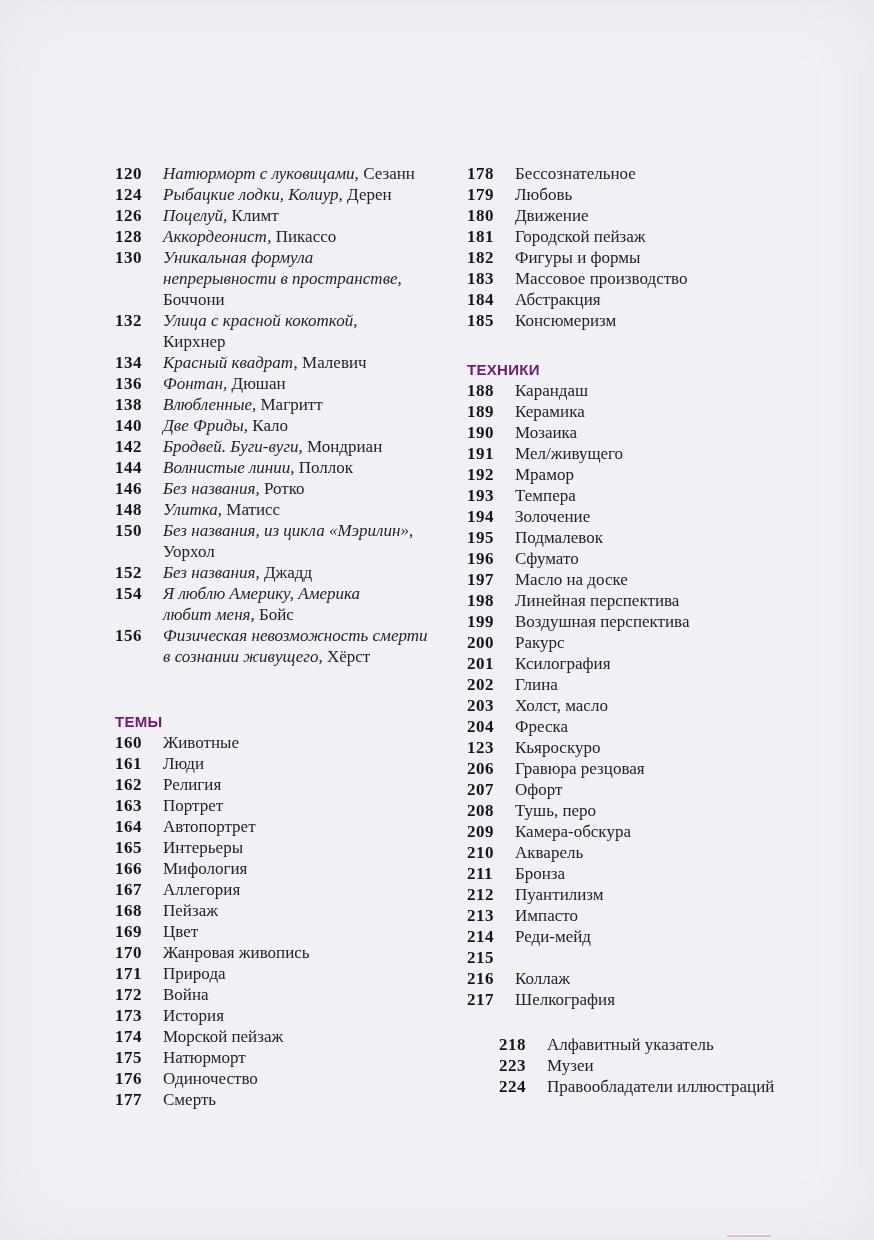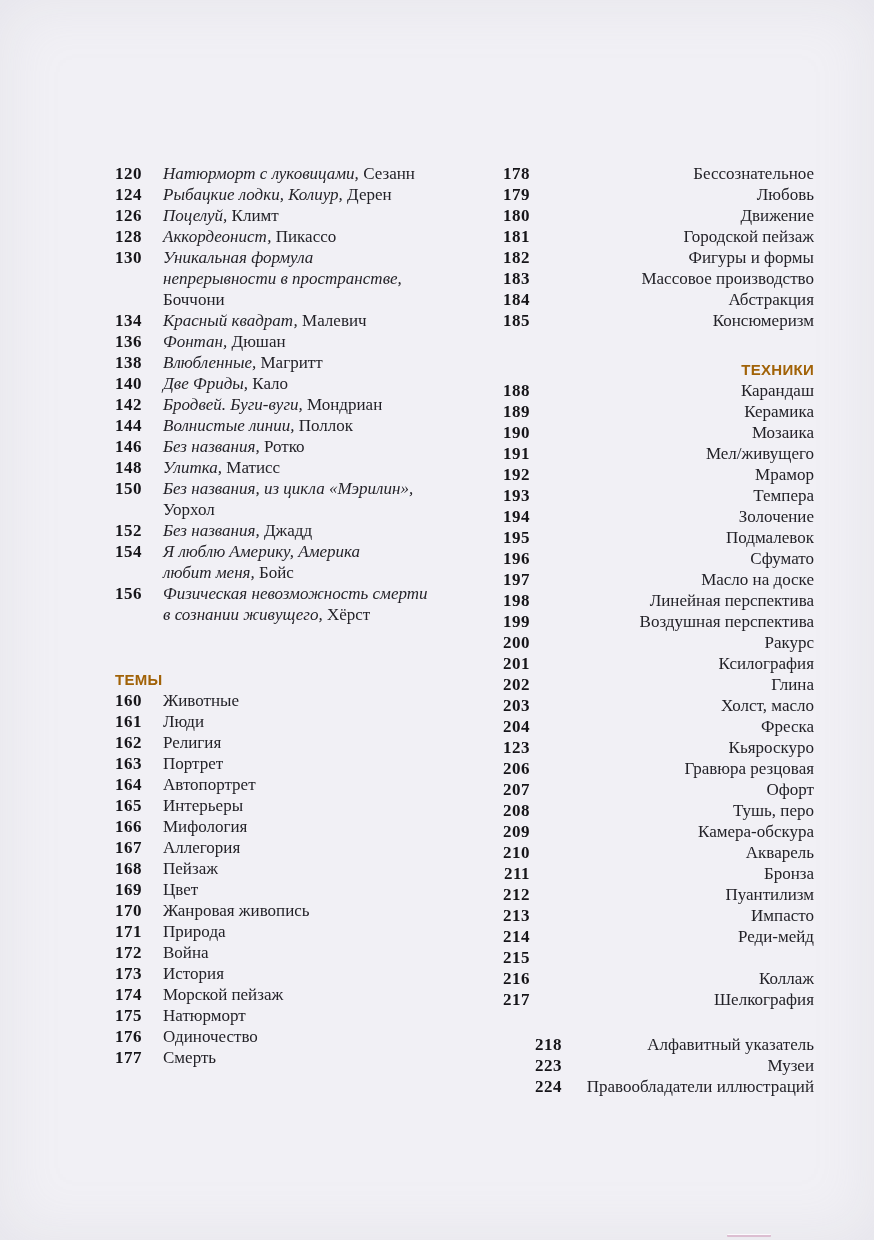--- a/index.html
+++ b/index.html
@@ -12,32 +12,32 @@
     box-shadow: inset 0 0 60px rgba(178,176,190,0.18);
     font-family: "Liberation Serif", "DejaVu Serif", serif;
     color: #232228;
   }
   .col {
     position: absolute;
     top: 163px;
     width: 332px;
   }
   .col-left  { left: 115px; }
-  .col-right { left: 482px; text-align: right; }
+  .col-right { left: 467px; }
   .block { }
   .col-left  .block + .block { margin-top: 44px; }
   .col-right .block + .block { margin-top: 28px; }
   .col-right .block:last-child { margin-top: 24px; margin-left: 32px; }
   .section-heading {
     font-family: "Liberation Sans", "DejaVu Sans", sans-serif;
     font-weight: bold;
     font-size: 15px;
     line-height: 21px;
     letter-spacing: 0.3px;
-    color: #a16207;
+    color: #701a75;
   }
   .entry {
     display: flex;
     align-items: flex-start;
     font-size: 17px;
     line-height: 21px;
   }
   .entry .num {
     flex: none;
     width: 48px;
@@ -83,20 +83,25 @@
           <span class="num">128</span>
           <span class="text"><i>Аккордеонист, </i><span>Пикассо</span></span>
         </div>
         <div class="entry">
           <span class="num">130</span>
           <span class="text"><i>Уникальная формула
 непрерывности в пространстве,
 </i><span>Боччони</span></span>
         </div>
         <div class="entry">
+          <span class="num">132</span>
+          <span class="text"><i>Улица с красной кокоткой,
+</i><span>Кирхнер</span></span>
+        </div>
+        <div class="entry">
           <span class="num">134</span>
           <span class="text"><i>Красный квадрат, </i><span>Малевич</span></span>
         </div>
         <div class="entry">
           <span class="num">136</span>
           <span class="text"><i>Фонтан, </i><span>Дюшан</span></span>
         </div>
         <div class="entry">
           <span class="num">138</span>
           <span class="text"><i>Влюбленные, </i><span>Магритт</span></span>

